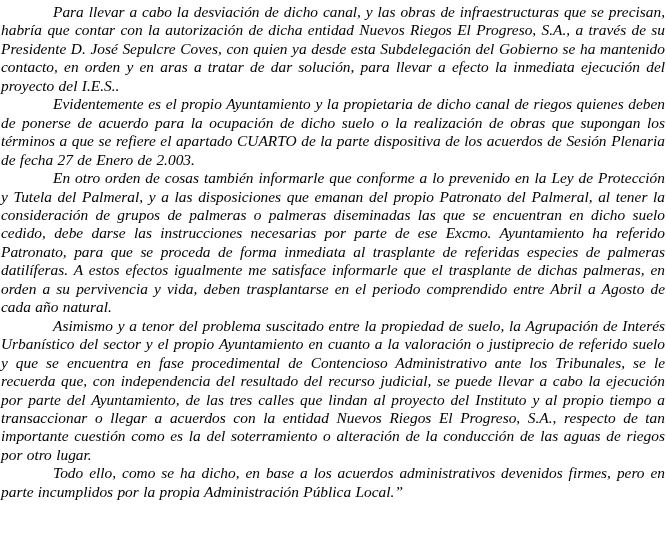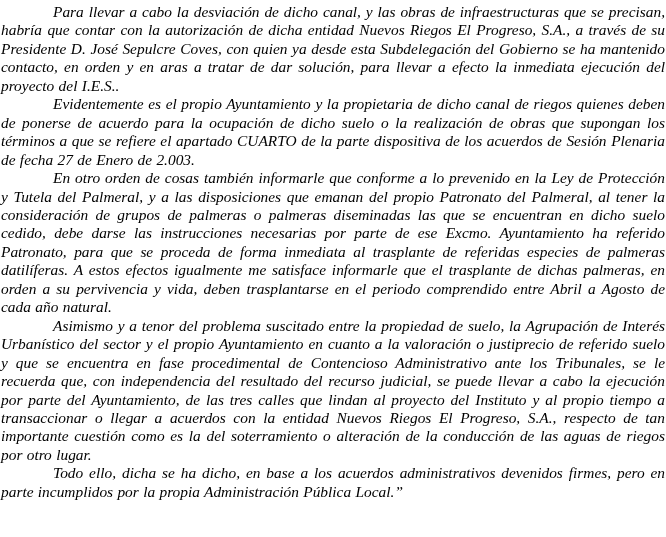--- a/index.html
+++ b/index.html
@@ -37,14 +37,14 @@
   }
 </style>
 </head>
 <body>
 
 <div class="page">
   <p class="doc-paragraph">Para llevar a cabo la desviación de dicho canal, y las obras de infraestructuras que se precisan, habría que contar con la autorización de dicha entidad Nuevos Riegos El Progreso, S.A., a través de su Presidente D. José Sepulcre Coves, con quien ya desde esta Subdelegación del Gobierno se ha mantenido contacto, en orden y en aras a tratar de dar solución, para llevar a efecto la inmediata ejecución del proyecto del I.E.S..</p>
   <p class="doc-paragraph">Evidentemente es el propio Ayuntamiento y la propietaria de dicho canal de riegos quienes deben de ponerse de acuerdo para la ocupación de dicho suelo o la realización de obras que supongan los términos a que se refiere el apartado CUARTO de la parte dispositiva de los acuerdos de Sesión Plenaria de fecha 27 de Enero de 2.003.</p>
   <p class="doc-paragraph">En otro orden de cosas también informarle que conforme a lo prevenido en la Ley de Protección y Tutela del Palmeral, y a las disposiciones que emanan del propio Patronato del Palmeral, al tener la consideración de grupos de palmeras o palmeras diseminadas las que se encuentran en dicho suelo cedido, debe darse las instrucciones necesarias por parte de ese Excmo. Ayuntamiento ha referido Patronato, para que se proceda de forma inmediata al trasplante de referidas especies de palmeras datilíferas. A estos efectos igualmente me satisface informarle que el trasplante de dichas palmeras, en orden a su pervivencia y vida, deben trasplantarse en el periodo comprendido entre Abril a Agosto de cada año natural.</p>
   <p class="doc-paragraph">Asimismo y a tenor del problema suscitado entre la propiedad de suelo, la Agrupación de Interés Urbanístico del sector y el propio Ayuntamiento en cuanto a la valoración o justiprecio de referido suelo y que se encuentra en fase procedimental de Contencioso Administrativo ante los Tribunales, se le recuerda que, con independencia del resultado del recurso judicial, se puede llevar a cabo la ejecución por parte del Ayuntamiento, de las tres calles que lindan al proyecto del Instituto y al propio tiempo a transaccionar o llegar a acuerdos con la entidad Nuevos Riegos El Progreso, S.A., respecto de tan importante cuestión como es la del soterramiento o alteración de la conducción de las aguas de riegos por otro lugar.</p>
-  <p class="doc-paragraph">Todo ello, dicha se ha dicho, en base a los acuerdos administrativos devenidos firmes, pero en parte incumplidos por la propia Administración Pública Local.”</p>
+  <p class="doc-paragraph">Todo ello, como se ha dicho, en base a los acuerdos administrativos devenidos firmes, pero en parte incumplidos por la propia Administración Pública Local.”</p>
 </div>
 
 </body></html>

